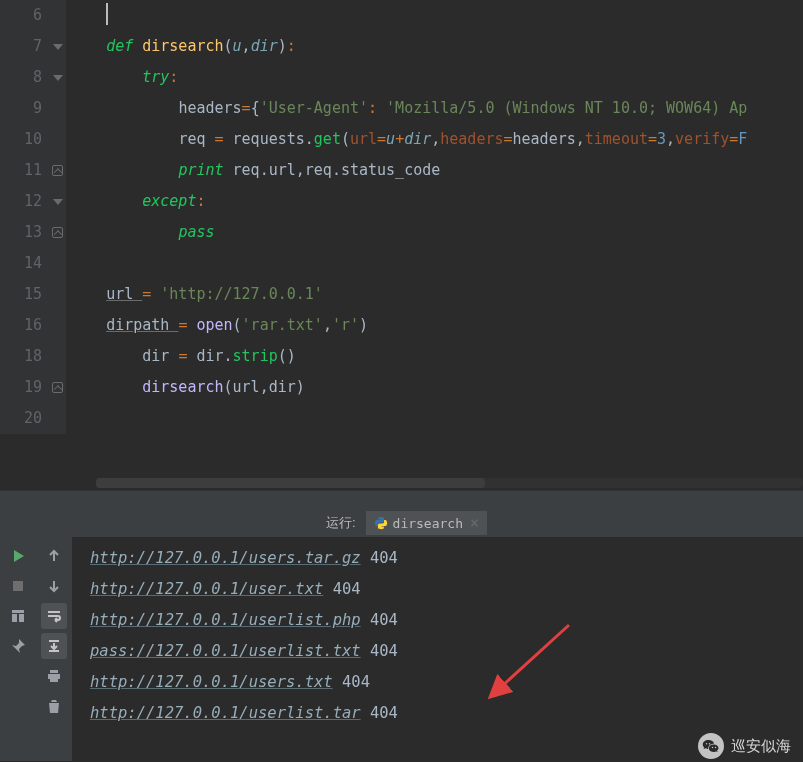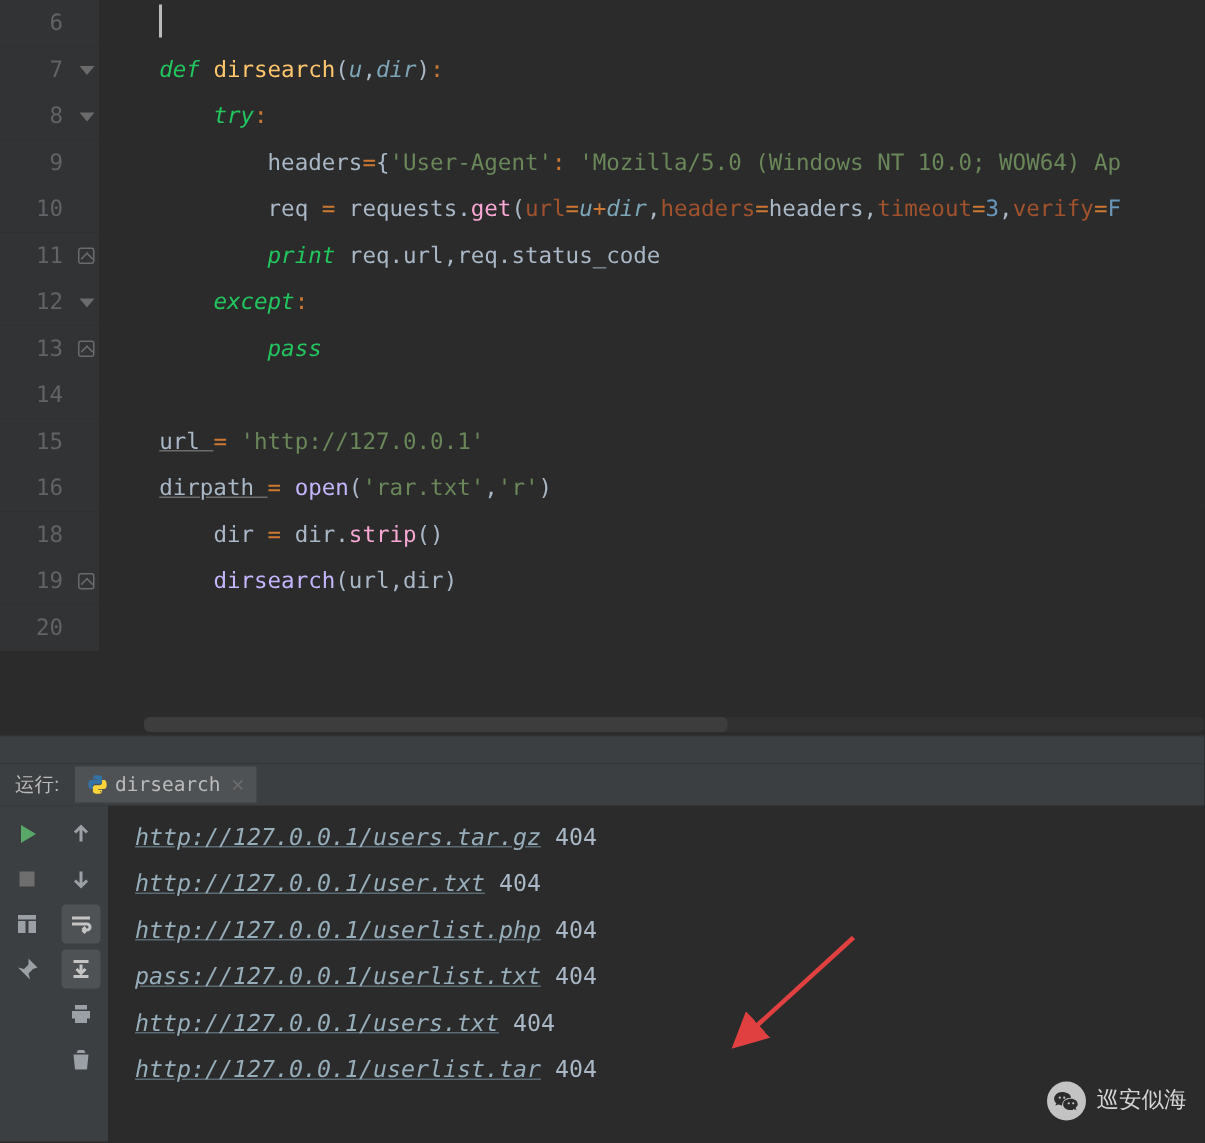--- a/index.html
+++ b/index.html
@@ -15,32 +15,32 @@
   .fold-close { width: 9px; height: 9px; border: 1px solid #6b6b6b; border-radius: 2px; position: absolute; left: 0; top: 10px; display:flex; align-items:center; justify-content:center; }
   .fold-close::before { content:""; width:5px; height:5px; border-left:1px solid #6b6b6b; border-top:1px solid #6b6b6b; transform: rotate(45deg) translate(1px,1px); }
   
   .kw { color: #22c55e; font-style: italic; }
   .kw2 { color: #cc7832; }
   .fn-name { color: #ffc66d; }
   .param { color: #7ca6b7; font-style: italic; }
   .str { color: #6a8759; }
   .num { color: #6897bb; }
   .call { color: #c4b5fd; }
-  .method { color: #f9a8d4; }
+  .method { color: #22c55e; }
   .named { color: #a0522d; }
   .ident { color: #a9b7c6; }
   .underline { text-decoration: underline; text-decoration-color: #6b6b6b; }
   
   .cursor-mark { display:inline-block; width:2px; height:22px; background:#bbbbbb; vertical-align: middle; margin-top:-3px;}
   
   .hscroll { position:absolute; left:96px; right:0; bottom:2px; height:10px; background:#3c3c3c; border-radius:4px; opacity:0.4; }
   .hscroll-thumb { width:55%; height:100%; background:#595959; border-radius:4px;}
   
   
-  .tab-bar { height: 28px; background: #3c3f41; display: flex; align-items: center; font-size: 13px; color: #bbbbbb; }
+  .tab-bar { height: 28px; background: #3c3f41; display: flex; align-items: center; font-size: 13px; color: #bbbbbb; justify-content: center; }
   .run-label { padding: 0 10px; font-family: sans-serif; }
   .tab { background: #4e5254; height: 24px; display: flex; align-items: center; padding: 0 6px 0 8px; gap: 5px; }
   .py-icon { display:inline-flex; gap:0; }
   .py-icon svg { width:14px; height:14px; }
   .tab-title { color: #bbbbbb; }
   .tab-close { color: #6b6b6b; font-size: 15px; cursor:pointer; padding:0 2px; }
   
   .console-body { display: flex; height: calc(100% - 28px); justify-content: center; }
   .tool-col { width: 36px; background: #3c3f41; display:flex; flex-direction:column; align-items:center; padding-top:6px; gap:4px; }
   .tool-col2 { width: 36px; background: #3c3f41; display:flex; flex-direction:column; align-items:center; padding-top:6px; gap:4px; }
@@ -48,21 +48,21 @@
   .tool-btn.selected { background:#4e5254; }
   svg.tool { width:16px; height:16px; }
   
   .console-output { flex:1; padding: 6px 8px 4px 18px; font-size: 15.5px; line-height: 31px; position:relative; }
   .out-line { white-space: pre; color: #a9b7c6; }
   .out-url { color: #96adba; font-style: italic; text-decoration: underline; text-decoration-color: #5a6b74; }
   .out-code { color: #a9b7c6; }
   
   .arrow { position:absolute; left:415px; top:80px; pointer-events:none;}
   
-  .watermark { position:absolute; right:12px; bottom:12px; display:flex; align-items:center; gap:7px; color:#d4d4d4; font-family: "Microsoft YaHei", sans-serif; font-size:15px; }
+  .watermark { position:absolute; right:12px; bottom:0; display:flex; align-items:center; gap:7px; color:#d4d4d4; font-family: "Microsoft YaHei", sans-serif; font-size:15px; }
   .wechat-circle { width:26px; height:26px; border-radius:50%; background:#c3c3c3; display:flex; align-items:center; justify-content:center; }
 </style>
 </head>
 <body>
 
 <div class="editor-pane">
   <div id="editor-rows">
       <div class="gutter-strip">
         <div class="line-number-col">6</div>
         <div class="fold-col"></div>

